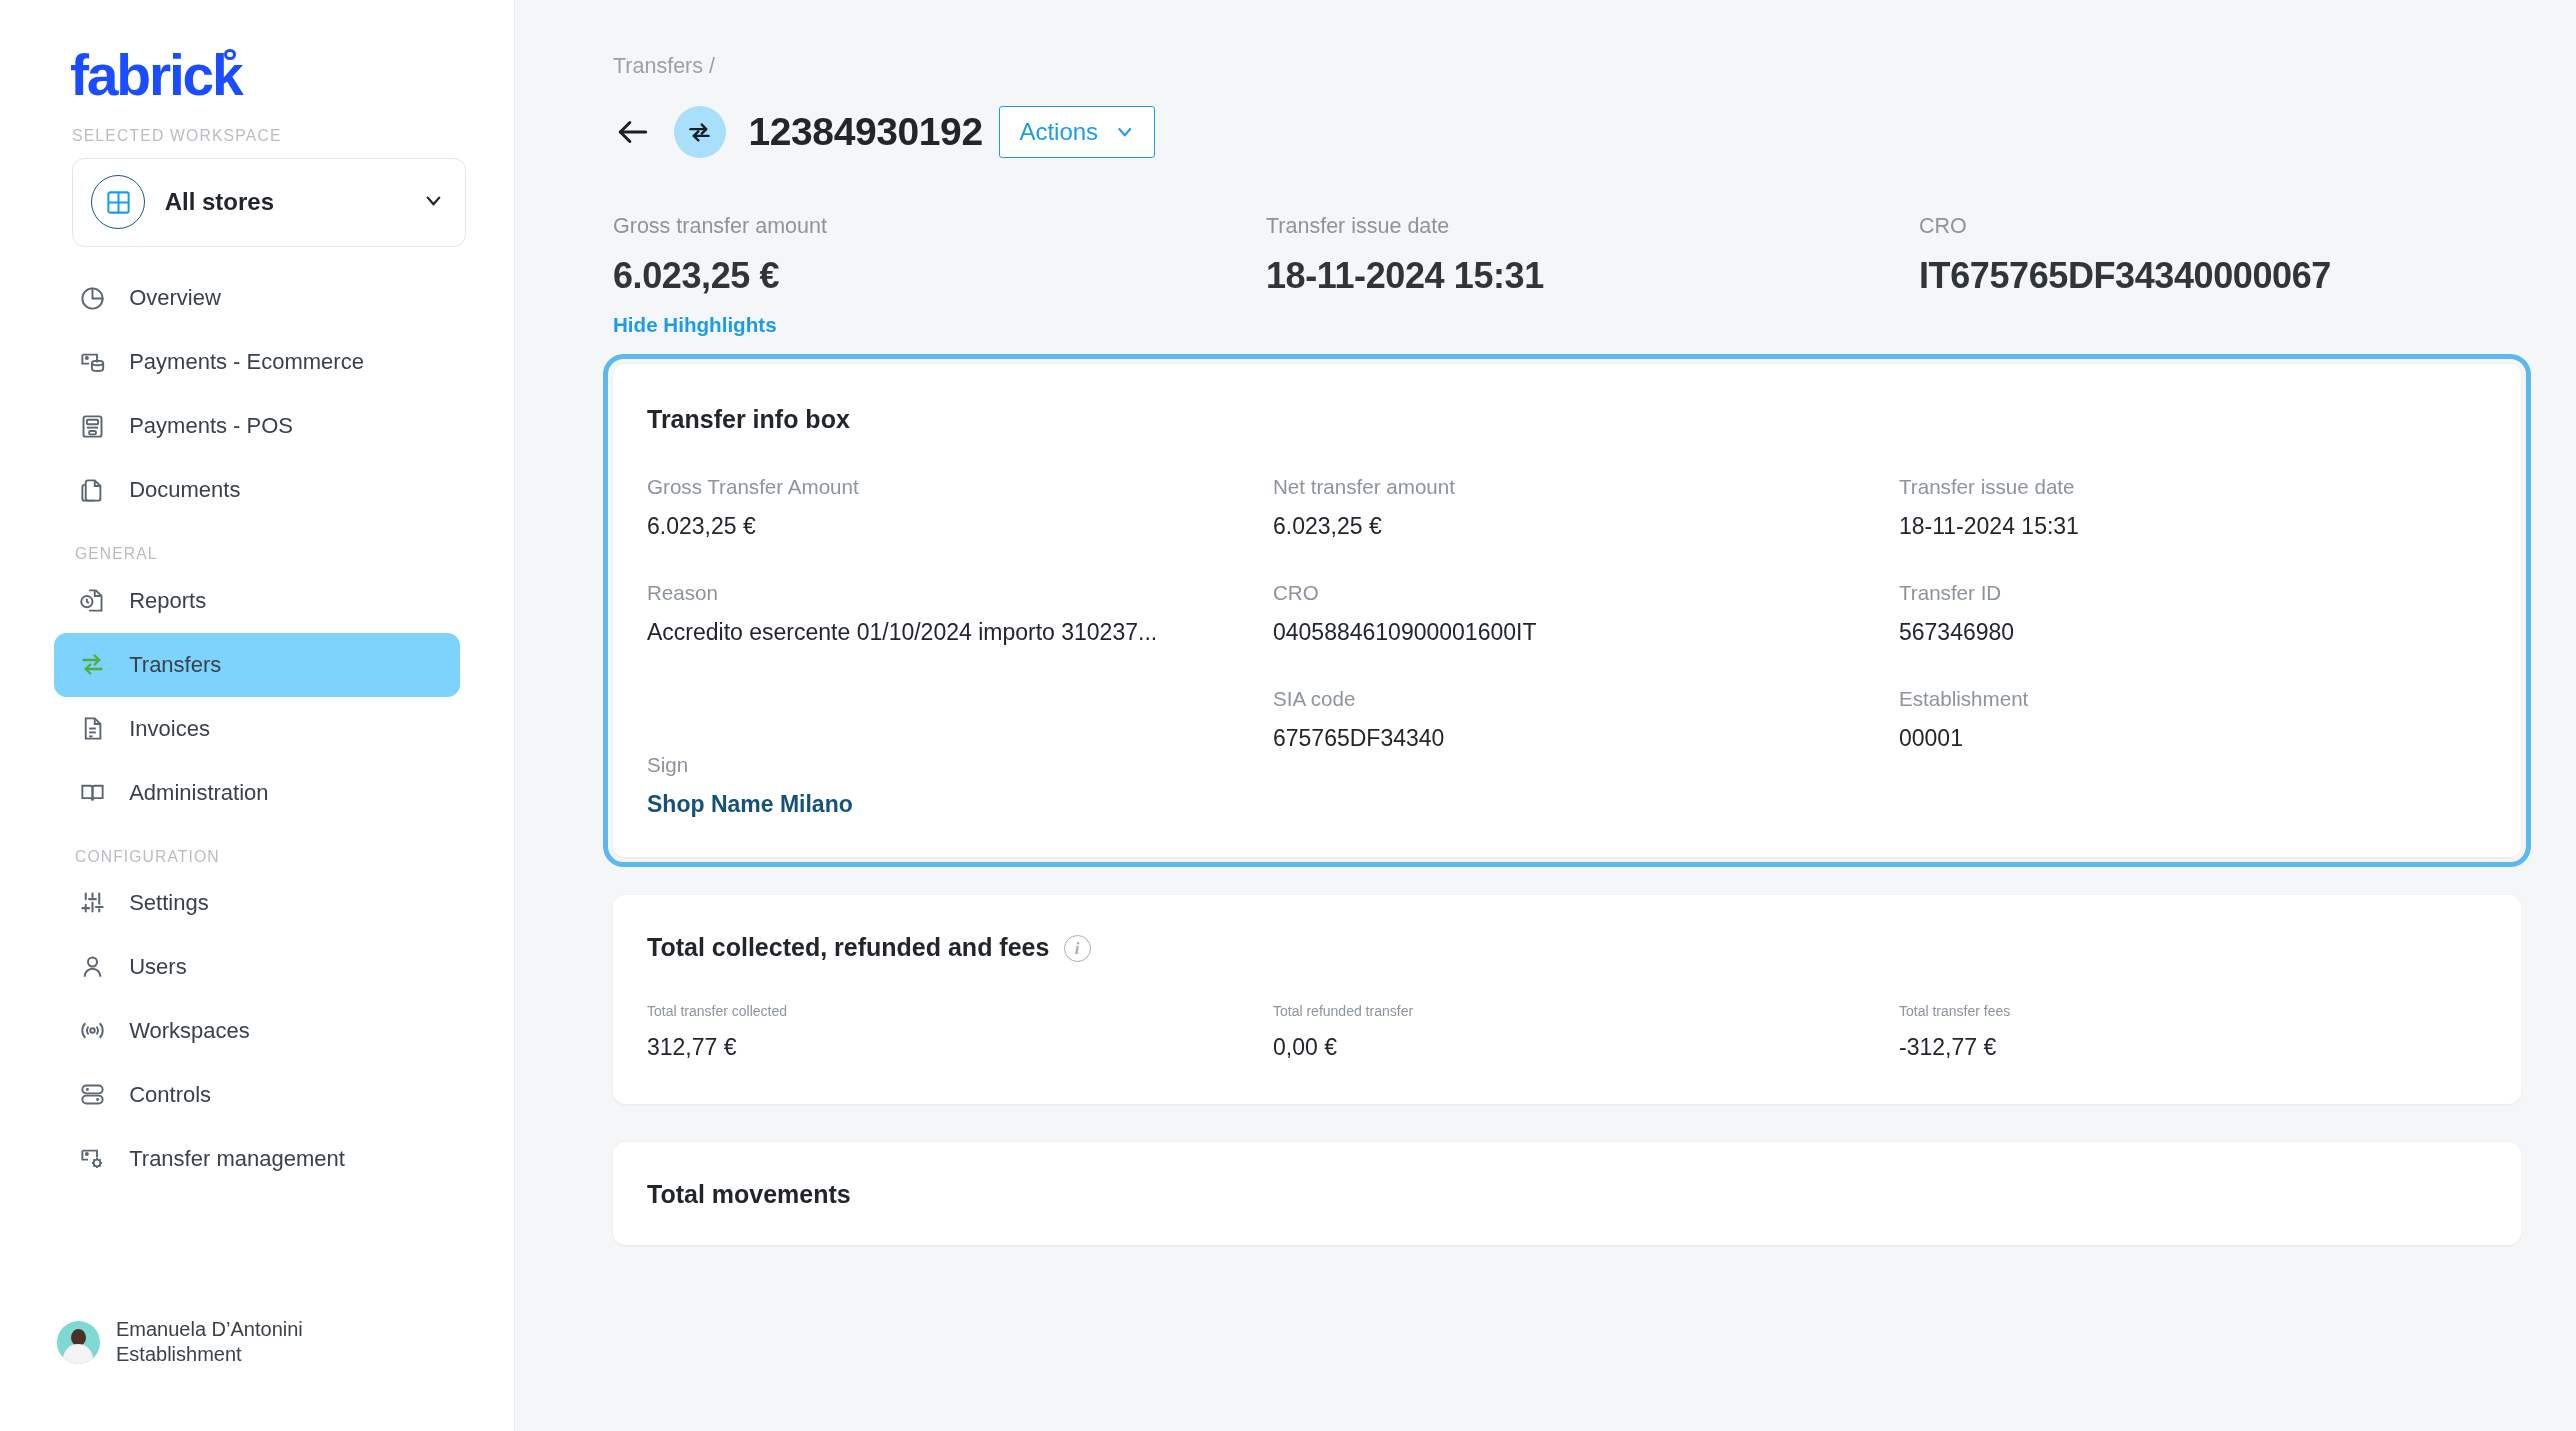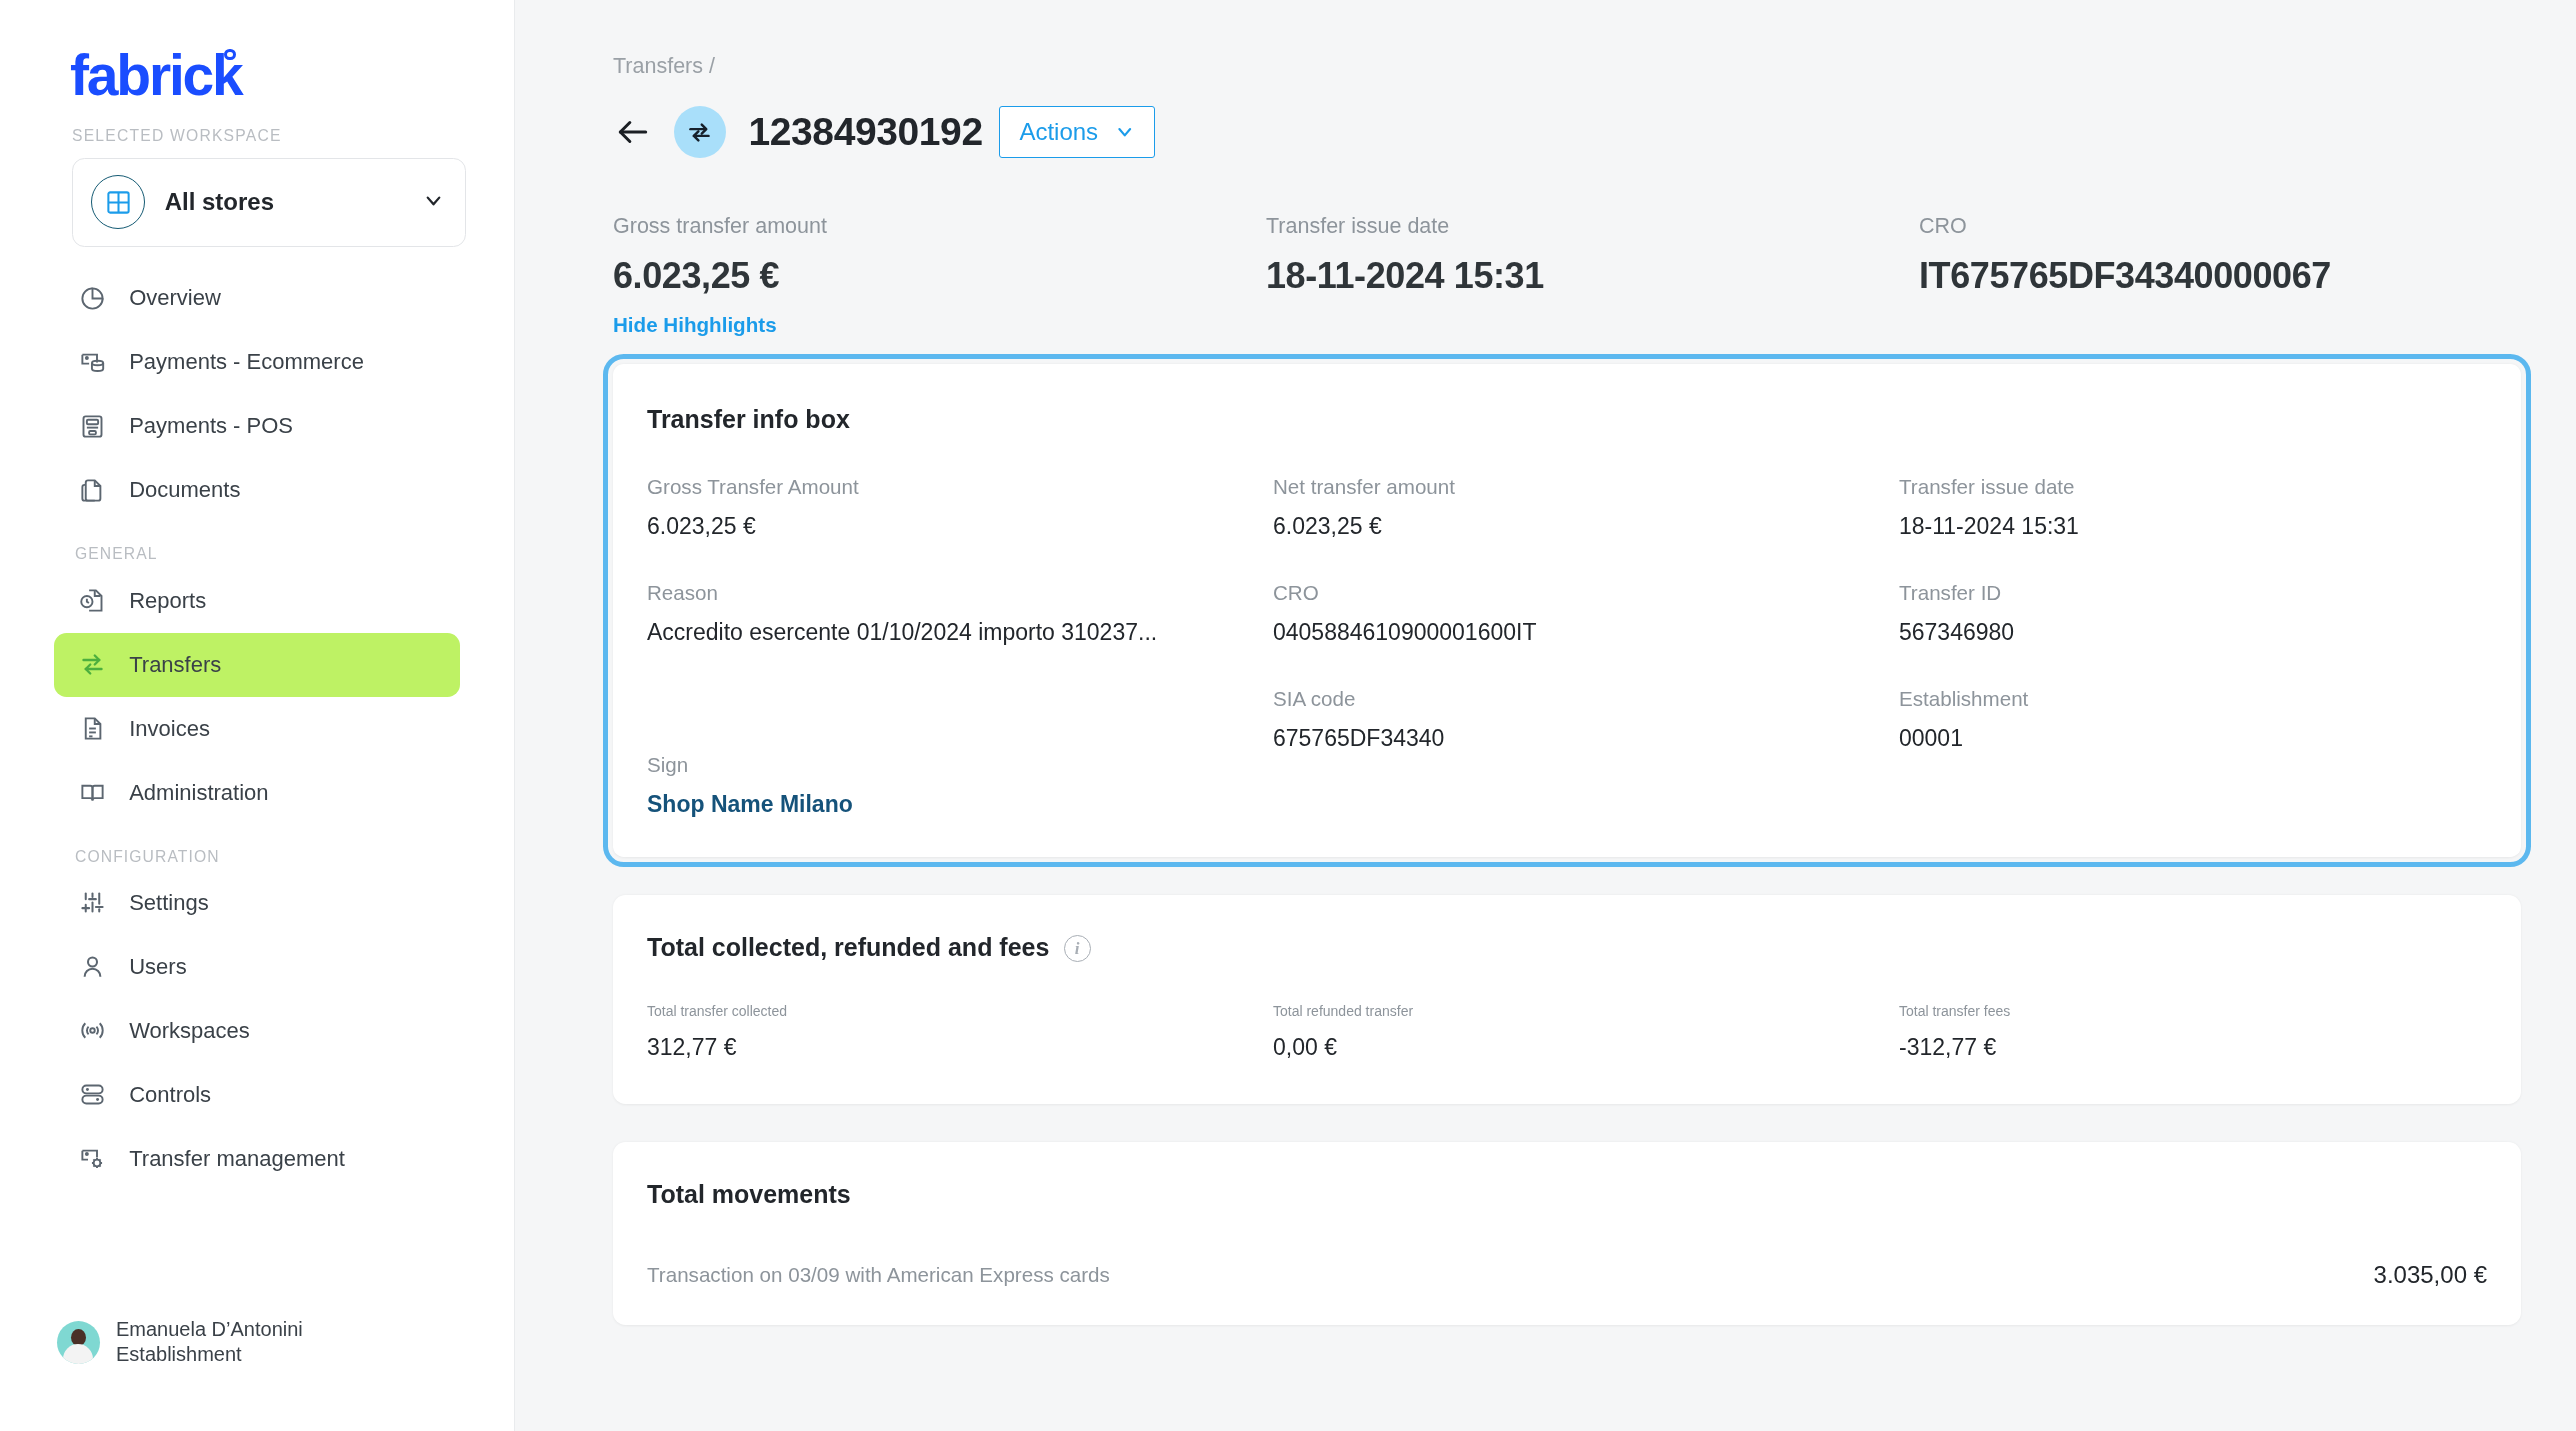--- a/index.html
+++ b/index.html
@@ -84,21 +84,21 @@
     display: flex; align-items: center; justify-content: center;
     color: #5c6670;
   }
   .nav-item .lbl {
     margin-left: 19.7px;
     font-size: 22px;
     color: #3a4148;
     font-weight: 400;
     white-space: nowrap;
   }
-  .nav-item.active { background: #bef264; }
+  .nav-item.active { background: #7dd3fc; }
   .nav-item.active .ico { color: #4caf3e; }
   .nav-section {
     margin: 23px 0 5.4px 39px;
     font-size: 15.7px;
     letter-spacing: 1.1px;
     color: #b9bdc2;
   }
   .user {
     position: absolute;
     left: 57px; bottom: 63px;
@@ -551,21 +551,17 @@
           <div class="t-value">-312,77 €</div>
         </div>
       </div>
     </section>
 
     
     <section class="card movements" style="margin-top:38px;">
       <div class="card-title">
         <span>Total movements</span>
       </div>
-      <div class="mv-row">
-        <span class="mv-desc">Transaction on 03/09 with American Express cards</span>
-        <span class="mv-amt">3.035,00 €</span>
-      </div>
     </section>
 
   </main>
 </div>
 
 
 </body></html>

